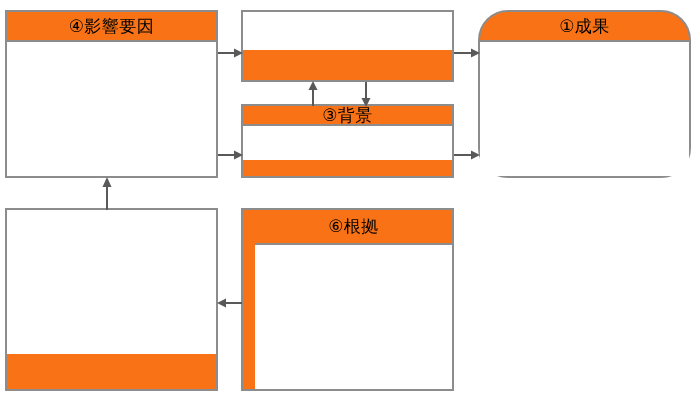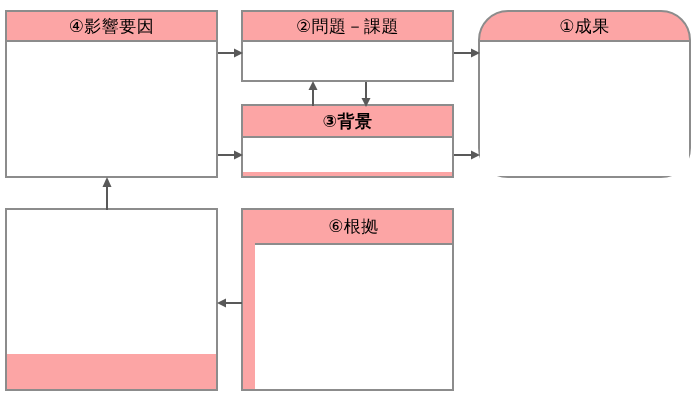--- a/index.html
+++ b/index.html
@@ -15,21 +15,21 @@
     position: relative;
     width: 695px;
     height: 402px;
     background: #ffffff;
     overflow: hidden;
   }
   .box {
     position: absolute;
     box-sizing: border-box;
     border: 2px solid #8c8c8c;
-    background: #fca5a5;
+    background: #f97316;
   }
   .box-header {
     box-sizing: border-box;
     width: 100%;
     border-bottom: 2px solid #8c8c8c;
     display: flex;
     align-items: center;
     justify-content: center;
     color: #000000;
     font-size: 17px;
@@ -59,35 +59,32 @@
 <div id="canvas">
 
   <div class="box" style="left:5px; top:10px; width:213px; height:168px;">
     <div class="box-header" style="height:30px;">
       <span>④影響要因</span>
     </div>
     <div class="box-body" style="height:134px;"></div>
   </div>
 
   <div class="box" style="left:241px; top:10px; width:213px; height:72px;">
-    <div class="box-header" style="height:30px;">
-      <span>②問題－課題</span>
-    </div>
     <div class="box-body" style="height:38px;"></div>
   </div>
 
   <div class="box" style="left:478px; top:10px; width:213px; height:168px;border-radius:30px;">
     <div class="box-header" style="height:30px;">
       <span>①成果</span>
     </div>
     <div class="box-body" style="height:134px;"></div>
   </div>
 
   <div class="box" style="left:241px; top:104px; width:213px; height:74px;">
-    <div class="box-header" style="height:32px;font-weight:bold;">
+    <div class="box-header" style="height:20px;">
       <span>③背景</span>
     </div>
     <div class="box-body" style="height:34px;"></div>
   </div>
 
   <div class="box" style="left:5px; top:208px; width:213px; height:183px;">
     <div class="box-body" style="height:144px;"></div>
   </div>
 
   <div class="box" style="left:241px; top:208px; width:213px; height:183px;padding-left:12px;">

